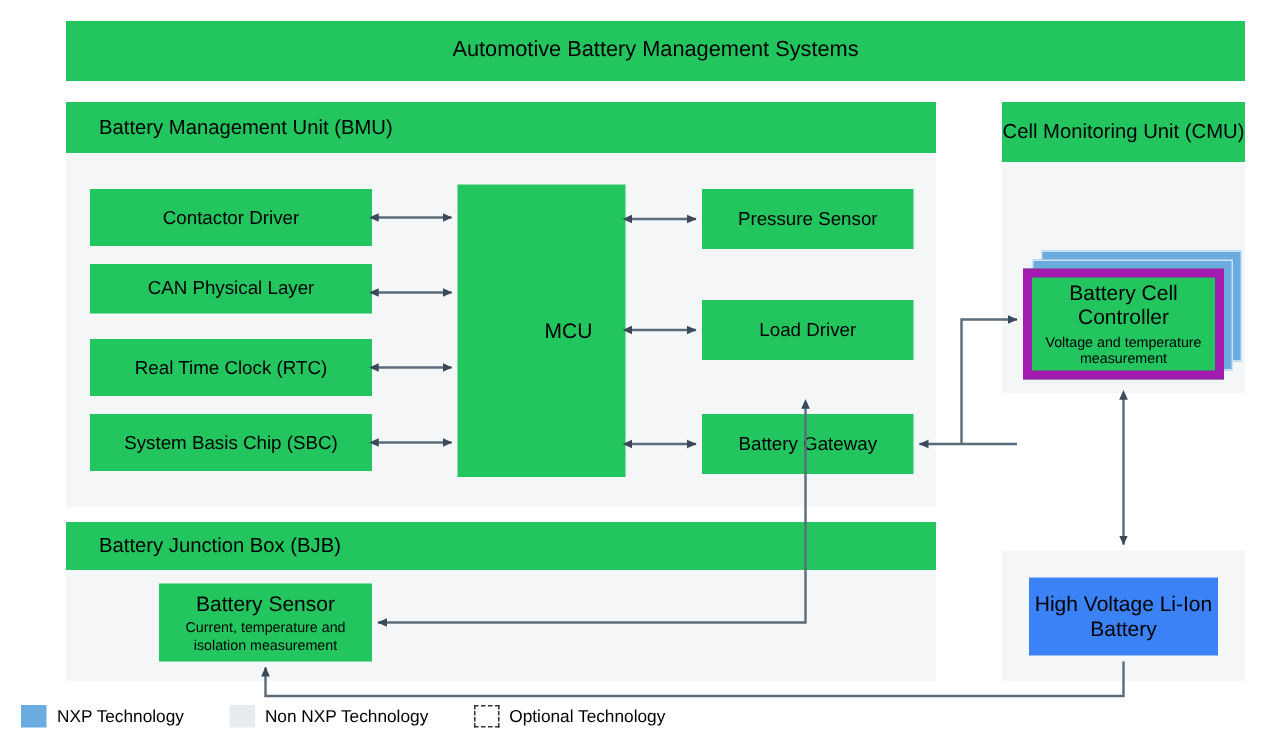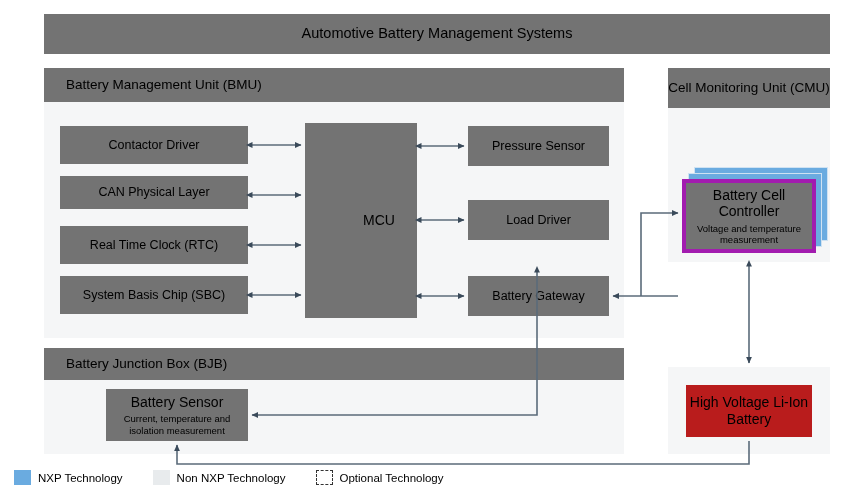--- a/index.html
+++ b/index.html
@@ -19,22 +19,22 @@
   .blk {
     position: absolute;
     display: flex;
     flex-direction: column;
     align-items: center;
     justify-content: center;
     text-align: center;
     color: #000;
     line-height: 1.18;
   }
-  .nxp   { background: #737373; }
-  .nonxp { background: #b91c1c; }
+  .nxp   { background: #22c55e; }
+  .nonxp { background: #3b82f6; }
   .panel { background: #f5f6f7; }
 
   .hdr {
     font-size: 13.5px;
     font-weight: normal;
     color: #000;
     align-items: flex-start;
     justify-content: center;
     padding-left: 22px;
     text-align: left;
@@ -133,21 +133,21 @@
     <span class="sub">Current, temperature and isolation measurement</span>
   </div>
 
   <div class="blk panel" style="left:668px; top:68px; width:162px; height:194px;"></div>
   <div class="blk nxp hdr hdr-center" style="left:668px; top:68px; width:162px; height:40px;">
     <span>Cell Monitoring Unit (CMU)</span>
   </div>
 
   <div class="stack-card" style="left:694px; top:167px; width:134px; height:74px;"></div>
   <div class="stack-card" style="left:688px; top:173px; width:134px; height:74px;"></div>
-  <div class="blk nxp" style="left:682px; top:179px; width:134px; height:74px; border:4px solid #a21caf;text-align:center;">
+  <div class="blk nxp" style="left:682px; top:179px; width:134px; height:74px; border:6px solid #a21caf;text-align:center;">
     <span class="lbl-lg">Battery Cell Controller</span>
     <span class="sub">Voltage and temperature measurement</span>
   </div>
 
   <div class="blk panel" style="left:668px; top:367px; width:162px; height:87px;"></div>
   <div class="blk nonxp lbl-lg" style="left:686px; top:385px; width:126px; height:52px;">
     <span>High Voltage Li-Ion Battery</span>
   </div>
 
   <svg id="wires" viewBox="0 0 850 498">

